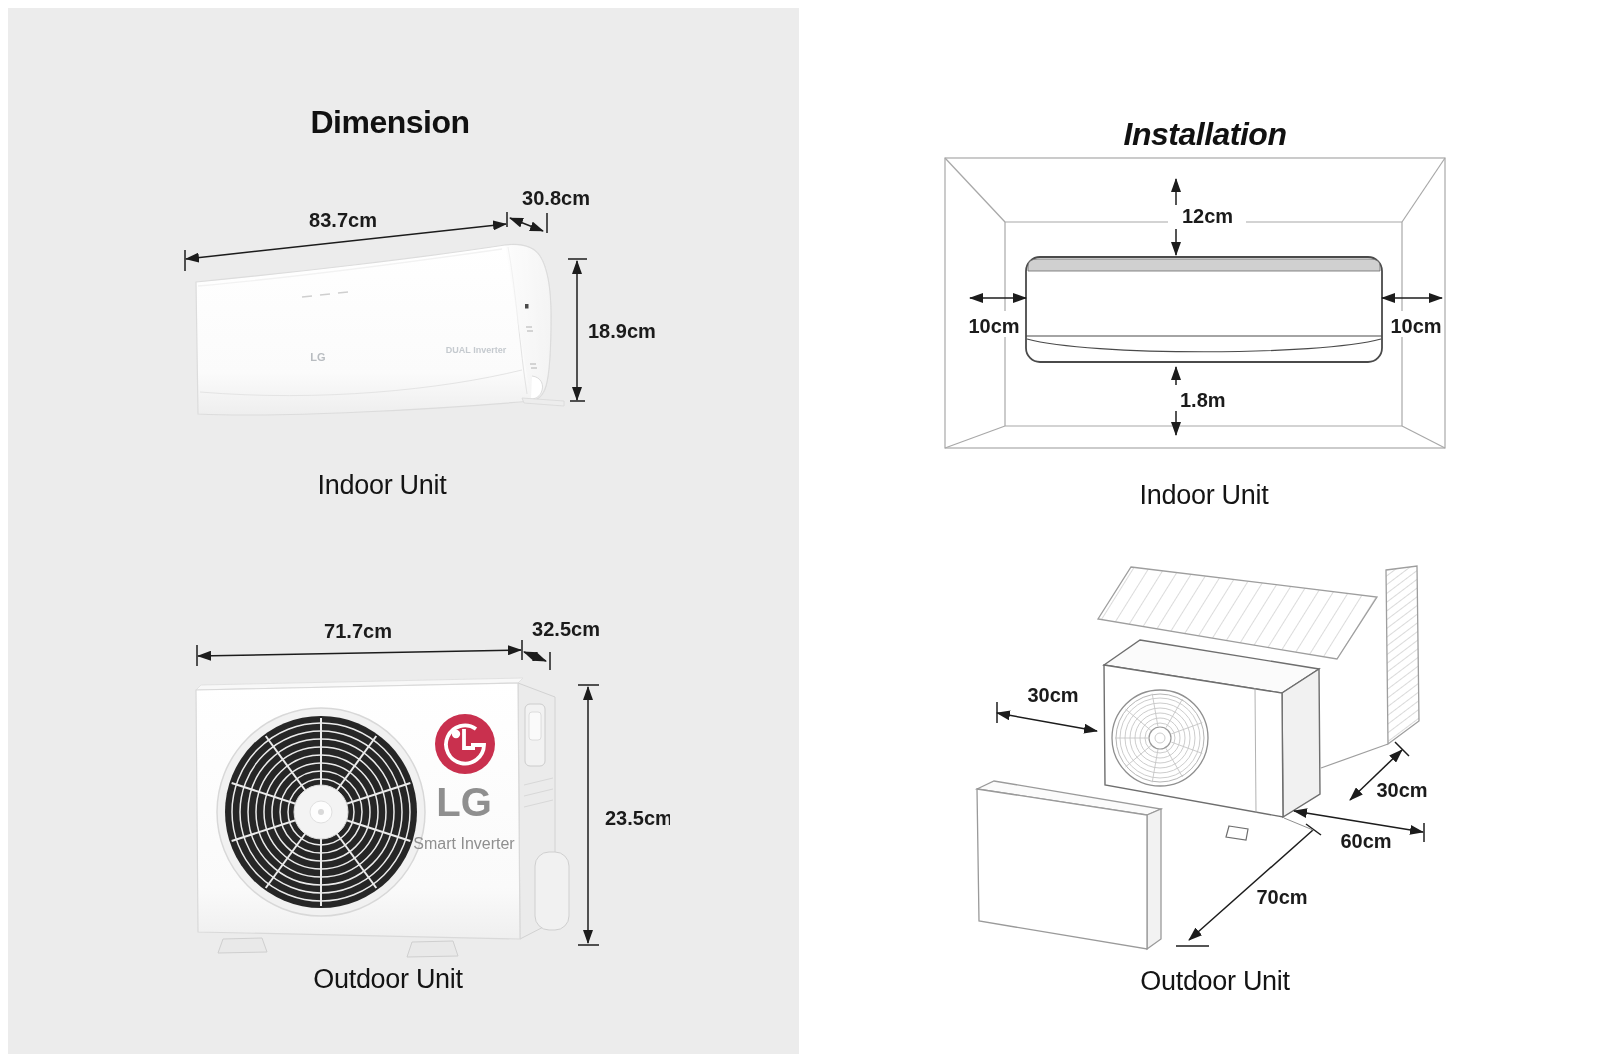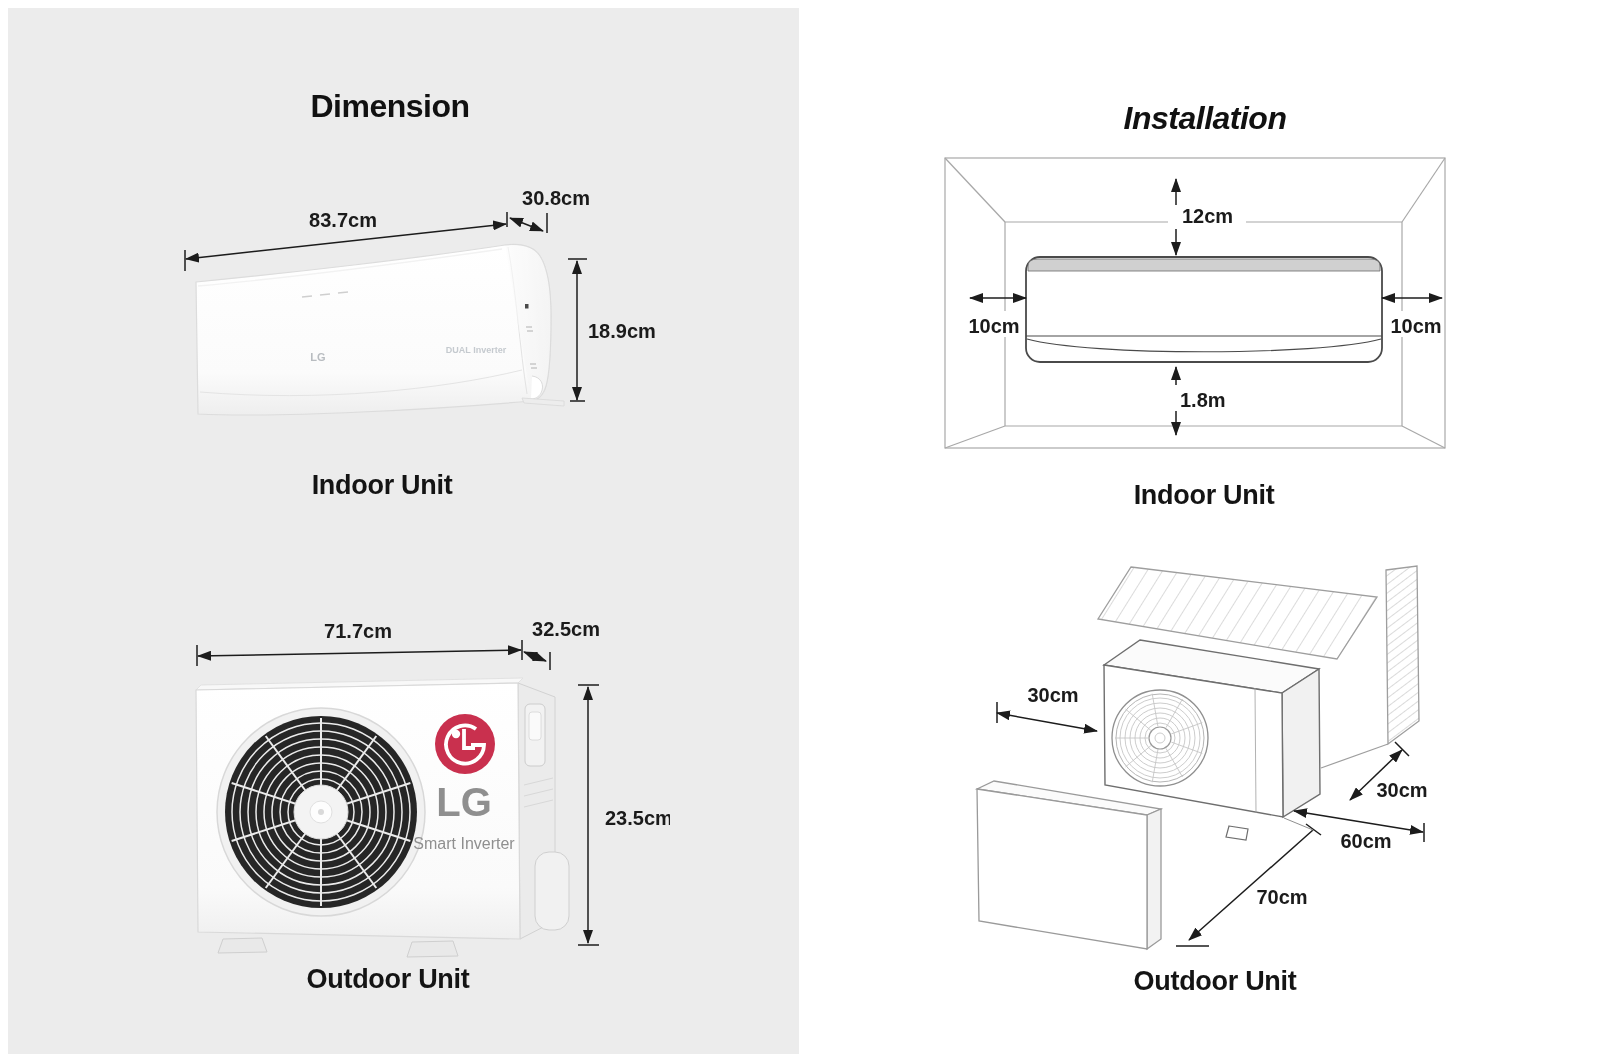--- a/index.html
+++ b/index.html
@@ -1,21 +1,21 @@
 <!DOCTYPE html>
 <html><head>
 <meta charset="utf-8">
 <style>
   html,body{margin:0;padding:0;background:#fff;}
   .stage{position:relative;width:1600px;height:1062px;background:#fff;overflow:hidden;
          font-family:"Liberation Sans",sans-serif;color:#111;}
   .panel-left{position:absolute;left:8px;top:8px;width:791px;height:1046px;background:#ececec;}
   .sec-title{position:absolute;transform:translateX(-50%);font-size:32px;font-weight:700;
-             color:#111;letter-spacing:-0.5px;white-space:nowrap;}
-  .caption{position:absolute;transform:translateX(-50%);font-size:27px;font-weight:700;
+             color:#111;letter-spacing:-0.5px;white-space:nowrap;margin-top:16px;}
+  .caption{position:absolute;transform:translateX(-50%);font-size:27px;font-weight:400;
            color:#141414;letter-spacing:-0.3px;white-space:nowrap;}
   .fig{position:absolute;}
   svg text{font-family:"Liberation Sans",sans-serif;}
   .dimtxt{font-size:20px;font-weight:600;fill:#1b1b1b;}
 </style>
 </head>
 <body>
 
 <div class="stage">
 

